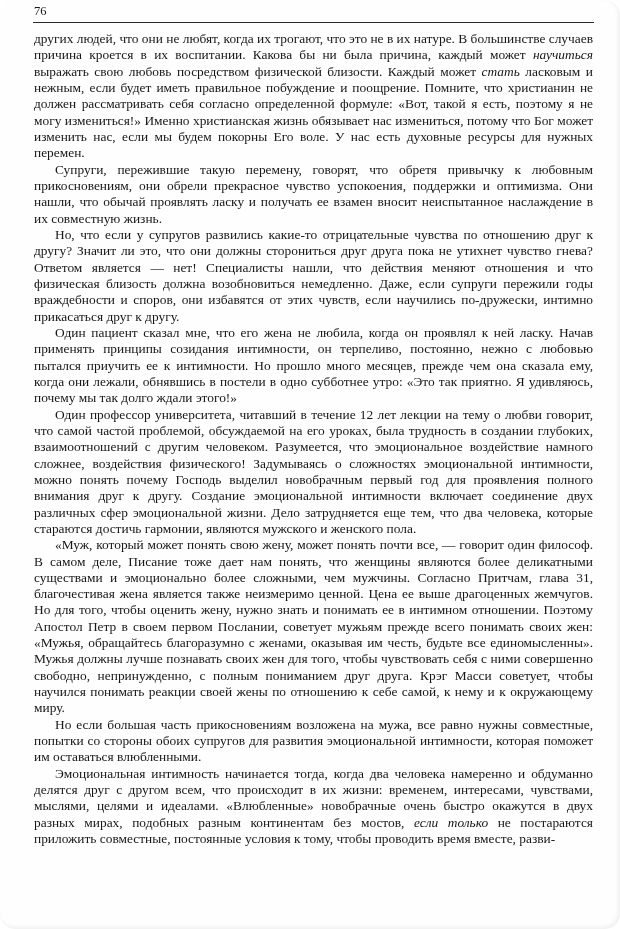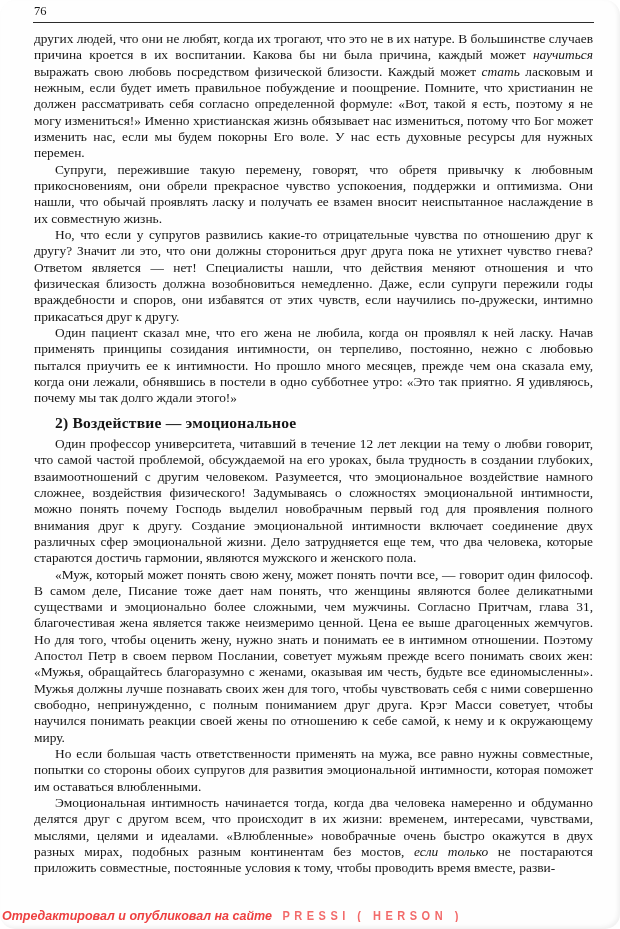--- a/index.html
+++ b/index.html
@@ -74,23 +74,18 @@
 <div class="page">
   <div class="header">
     <span class="pagenum">76</span>
   </div>
   <hr class="headrule">
   <div class="body-text">
       <p class="para noindent"><span>других людей, что они не любят, когда их трогают, что это не в их натуре. В большинстве случаев причина кроется в их воспитании. Какова бы ни была причина, каждый может </span><span class="it">научиться</span><span> выражать свою любовь посредством физической близости. Каждый может </span><span class="it">стать</span><span> ласковым и нежным, если будет иметь правильное побуждение и поощрение. Помните, что христианин не должен рассматривать себя согласно определенной формуле: «Вот, такой я есть, поэтому я не могу измениться!» Именно христианская жизнь обязывает нас измениться, потому что Бог может изменить нас, если мы будем покорны Его воле. У нас есть духовные ресурсы для нужных перемен.</span></p>
       <p class="para"><span>Супруги, пережившие такую перемену, говорят, что обретя привычку к любовным прикосновениям, они обрели прекрасное чувство успокоения, поддержки и оптимизма. Они нашли, что обычай проявлять ласку и получать ее взамен вносит неиспытанное наслаждение в их совместную жизнь.</span></p>
       <p class="para"><span>Но, что если у супругов развились какие-то отрицательные чувства по отношению друг к другу? Значит ли это, что они должны сторониться друг друга пока не утихнет чувство гнева? Ответом является — нет! Специалисты нашли, что действия меняют отношения и что физическая близость должна возобновиться немедленно. Даже, если супруги пережили годы враждебности и споров, они избавятся от этих чувств, если научились по-дружески, интимно прикасаться друг к другу.</span></p>
       <p class="para"><span>Один пациент сказал мне, что его жена не любила, когда он проявлял к ней ласку. Начав применять принципы созидания интимности, он терпеливо, постоянно, нежно с любовью пытался приучить ее к интимности. Но прошло много месяцев, прежде чем она сказала ему, когда они лежали, обнявшись в постели в одно субботнее утро: «Это так приятно. Я удивляюсь, почему мы так долго ждали этого!»</span></p>
-      <h2 class="heading">2) Воздействие — эмоциональное</h2>
       <p class="para"><span>Один профессор университета, читавший в течение 12 лет лекции на тему о любви говорит, что самой частой проблемой, обсуждаемой на его уроках, была трудность в создании глубоких, взаимоотношений с другим человеком. Разумеется, что эмоциональное воздействие намного сложнее, воздействия физического! Задумываясь о сложностях эмоциональной интимности, можно понять почему Господь выделил новобрачным первый год для проявления полного внимания друг к другу. Создание эмоциональной интимности включает соединение двух различных сфер эмоциональной жизни. Дело затрудняется еще тем, что два человека, которые стараются достичь гармонии, являются мужского и женского пола.</span></p>
       <p class="para"><span>«Муж, который может понять свою жену, может понять почти все, — говорит один философ. В самом деле, Писание тоже дает нам понять, что женщины являются более деликатными существами и эмоционально более сложными, чем мужчины. Согласно Притчам, глава 31, благочестивая жена является также неизмеримо ценной. Цена ее выше драгоценных жемчугов. Но для того, чтобы оценить жену, нужно знать и понимать ее в интимном отношении. Поэтому Апостол Петр в своем первом Послании, советует мужьям прежде всего понимать своих жен: «Мужья, обращайтесь благоразумно с женами, оказывая им честь, будьте все единомысленны». Мужья должны лучше познавать своих жен для того, чтобы чувствовать себя с ними совершенно свободно, непринужденно, с полным пониманием друг друга. Крэг Масси советует, чтобы научился понимать реакции своей жены по отношению к себе самой, к нему и к окружающему миру.</span></p>
-      <p class="para"><span>Но если большая часть ответственности применять на мужа, все равно нужны совместные, попытки со стороны обоих супругов для развития эмоциональной интимности, которая поможет им оставаться влюбленными.</span></p>
+      <p class="para"><span>Но если большая часть прикосновениям возложена на мужа, все равно нужны совместные, попытки со стороны обоих супругов для развития эмоциональной интимности, которая поможет им оставаться влюбленными.</span></p>
       <p class="para"><span>Эмоциональная интимность начинается тогда, когда два человека намеренно и обдуманно делятся друг с другом всем, что происходит в их жизни: временем, интересами, чувствами, мыслями, целями и идеалами. «Влюбленные» новобрачные очень быстро окажутся в двух разных мирах, подобных разным континентам без мостов, </span><span class="it">если только</span><span> не постараются приложить совместные, постоянные условия к тому, чтобы проводить время вместе, разви-</span></p>
     </div>
-  <div class="footer">
-    <span>Отредактировал и опубликовал на сайте</span>
-    <span class="brand">PRESSI ( HERSON )</span>
-  </div>
 </div>
 
 </body></html>

